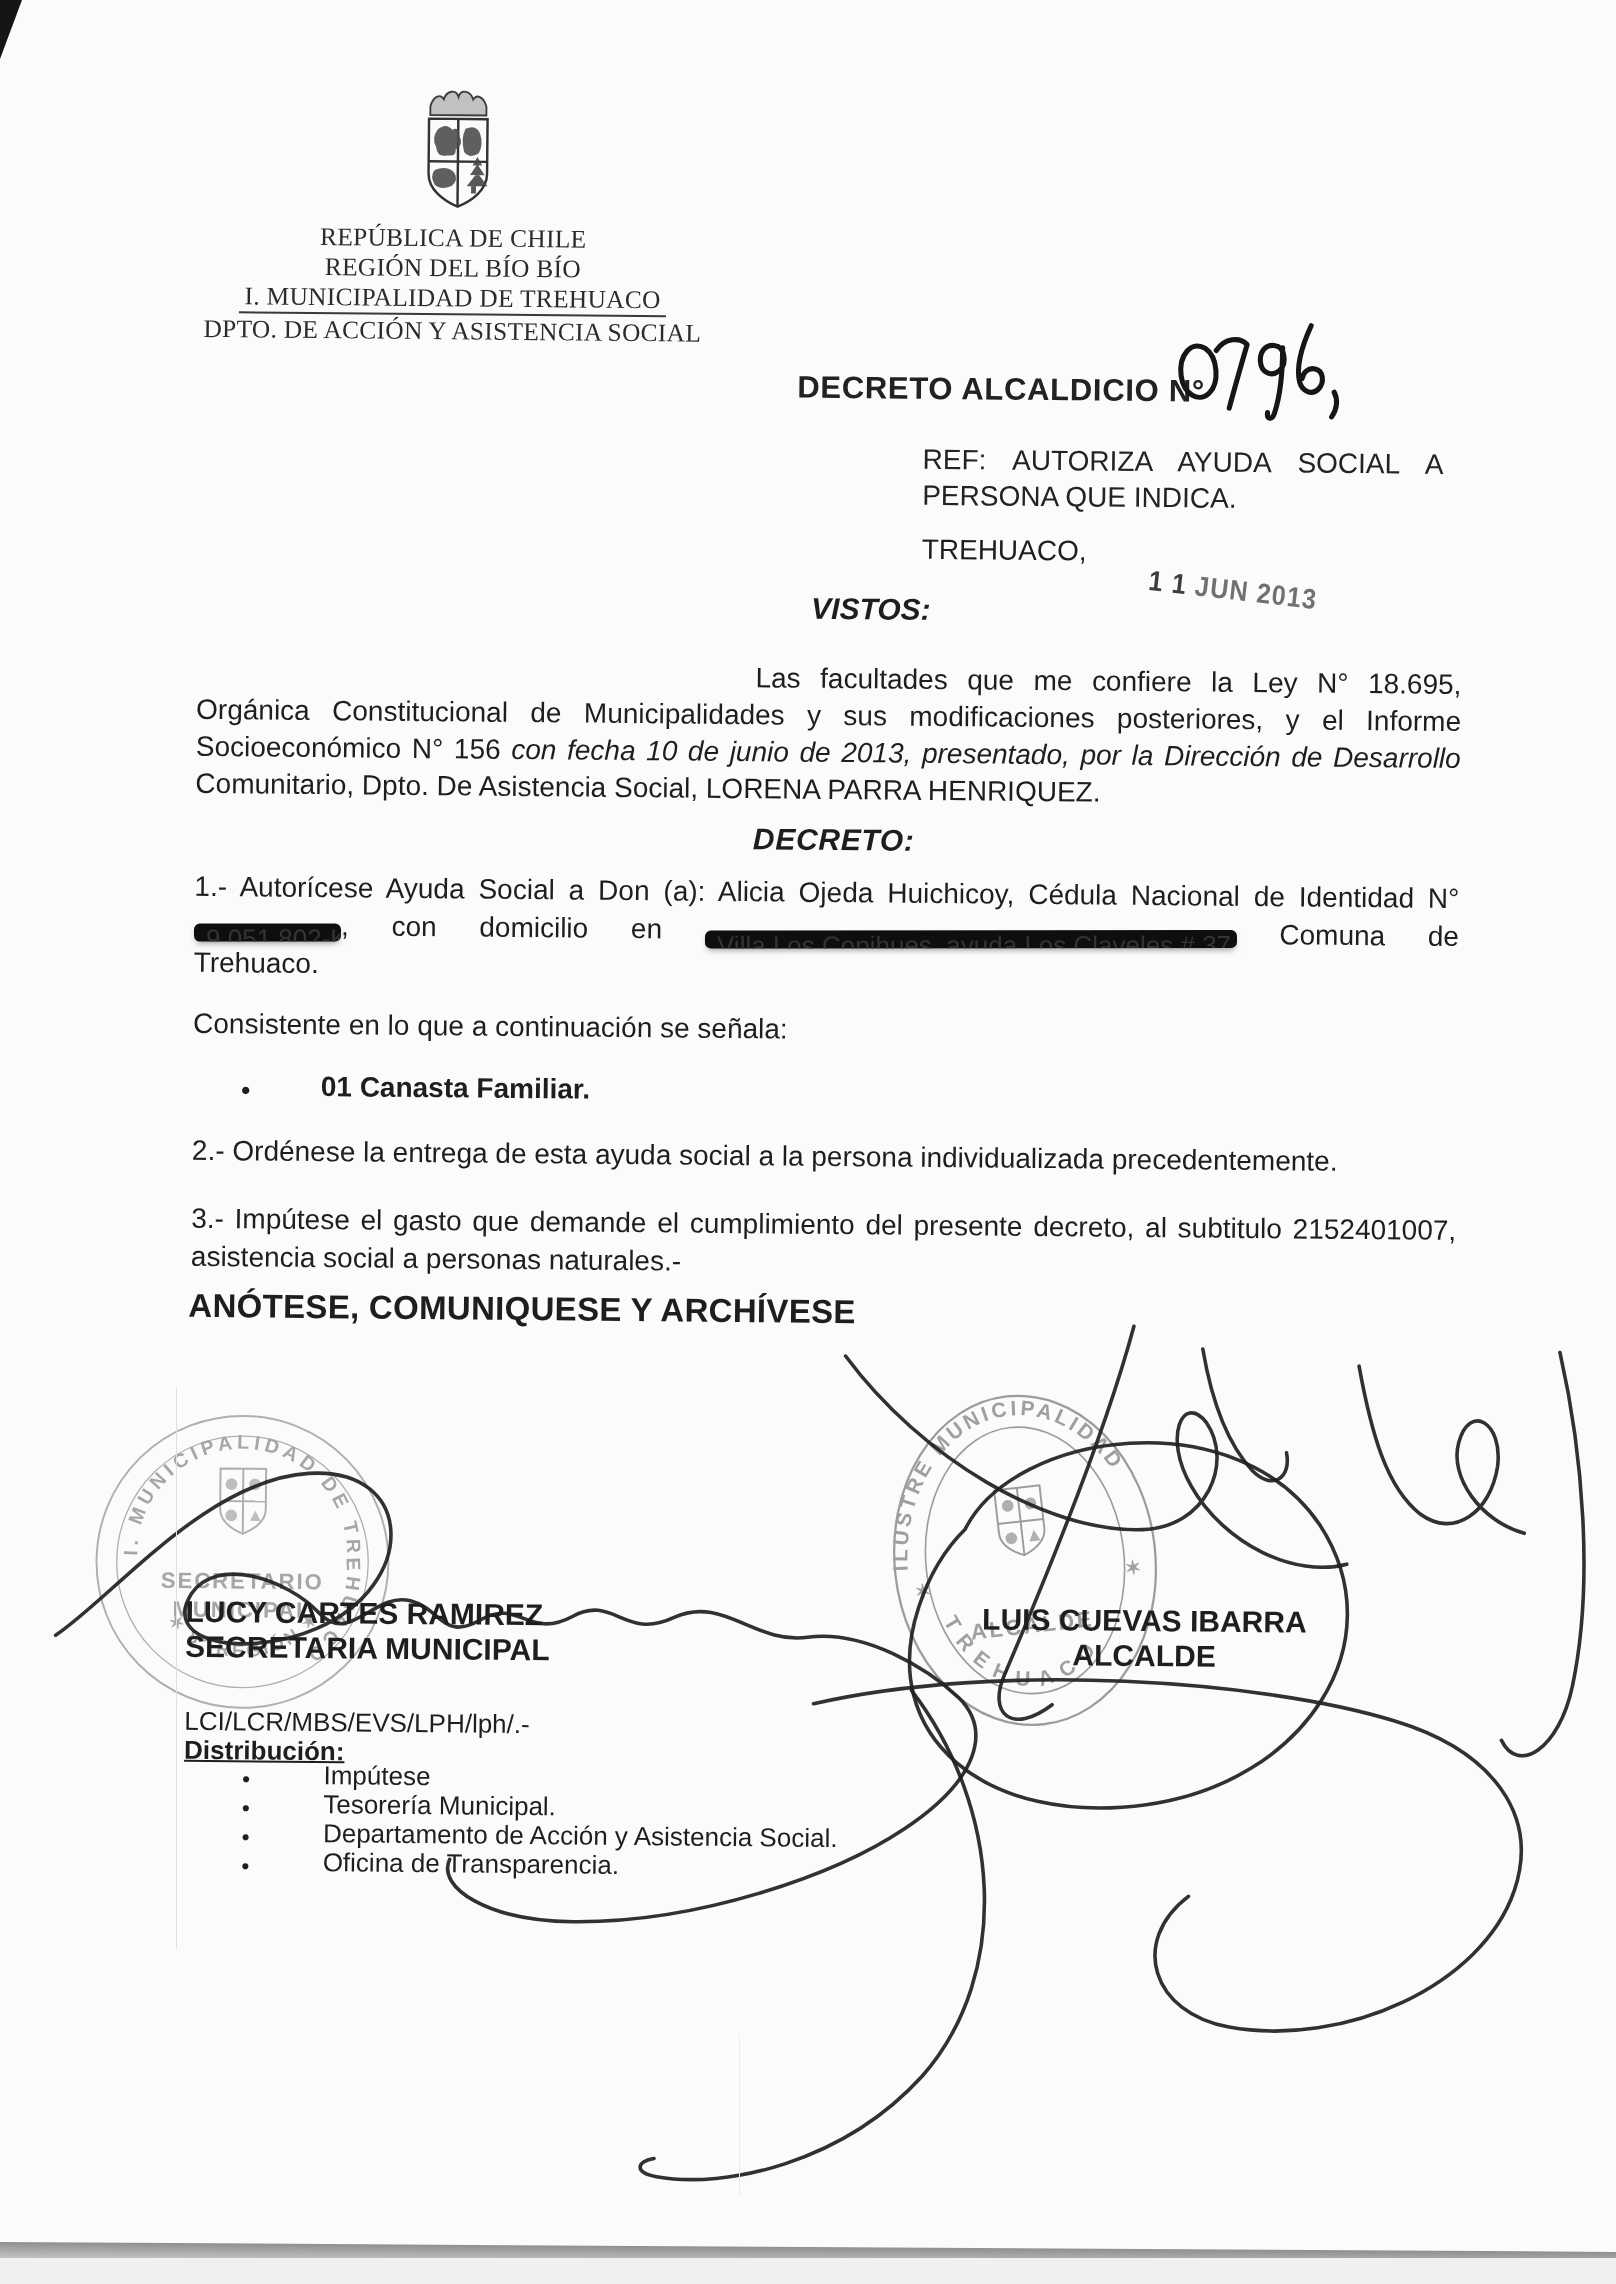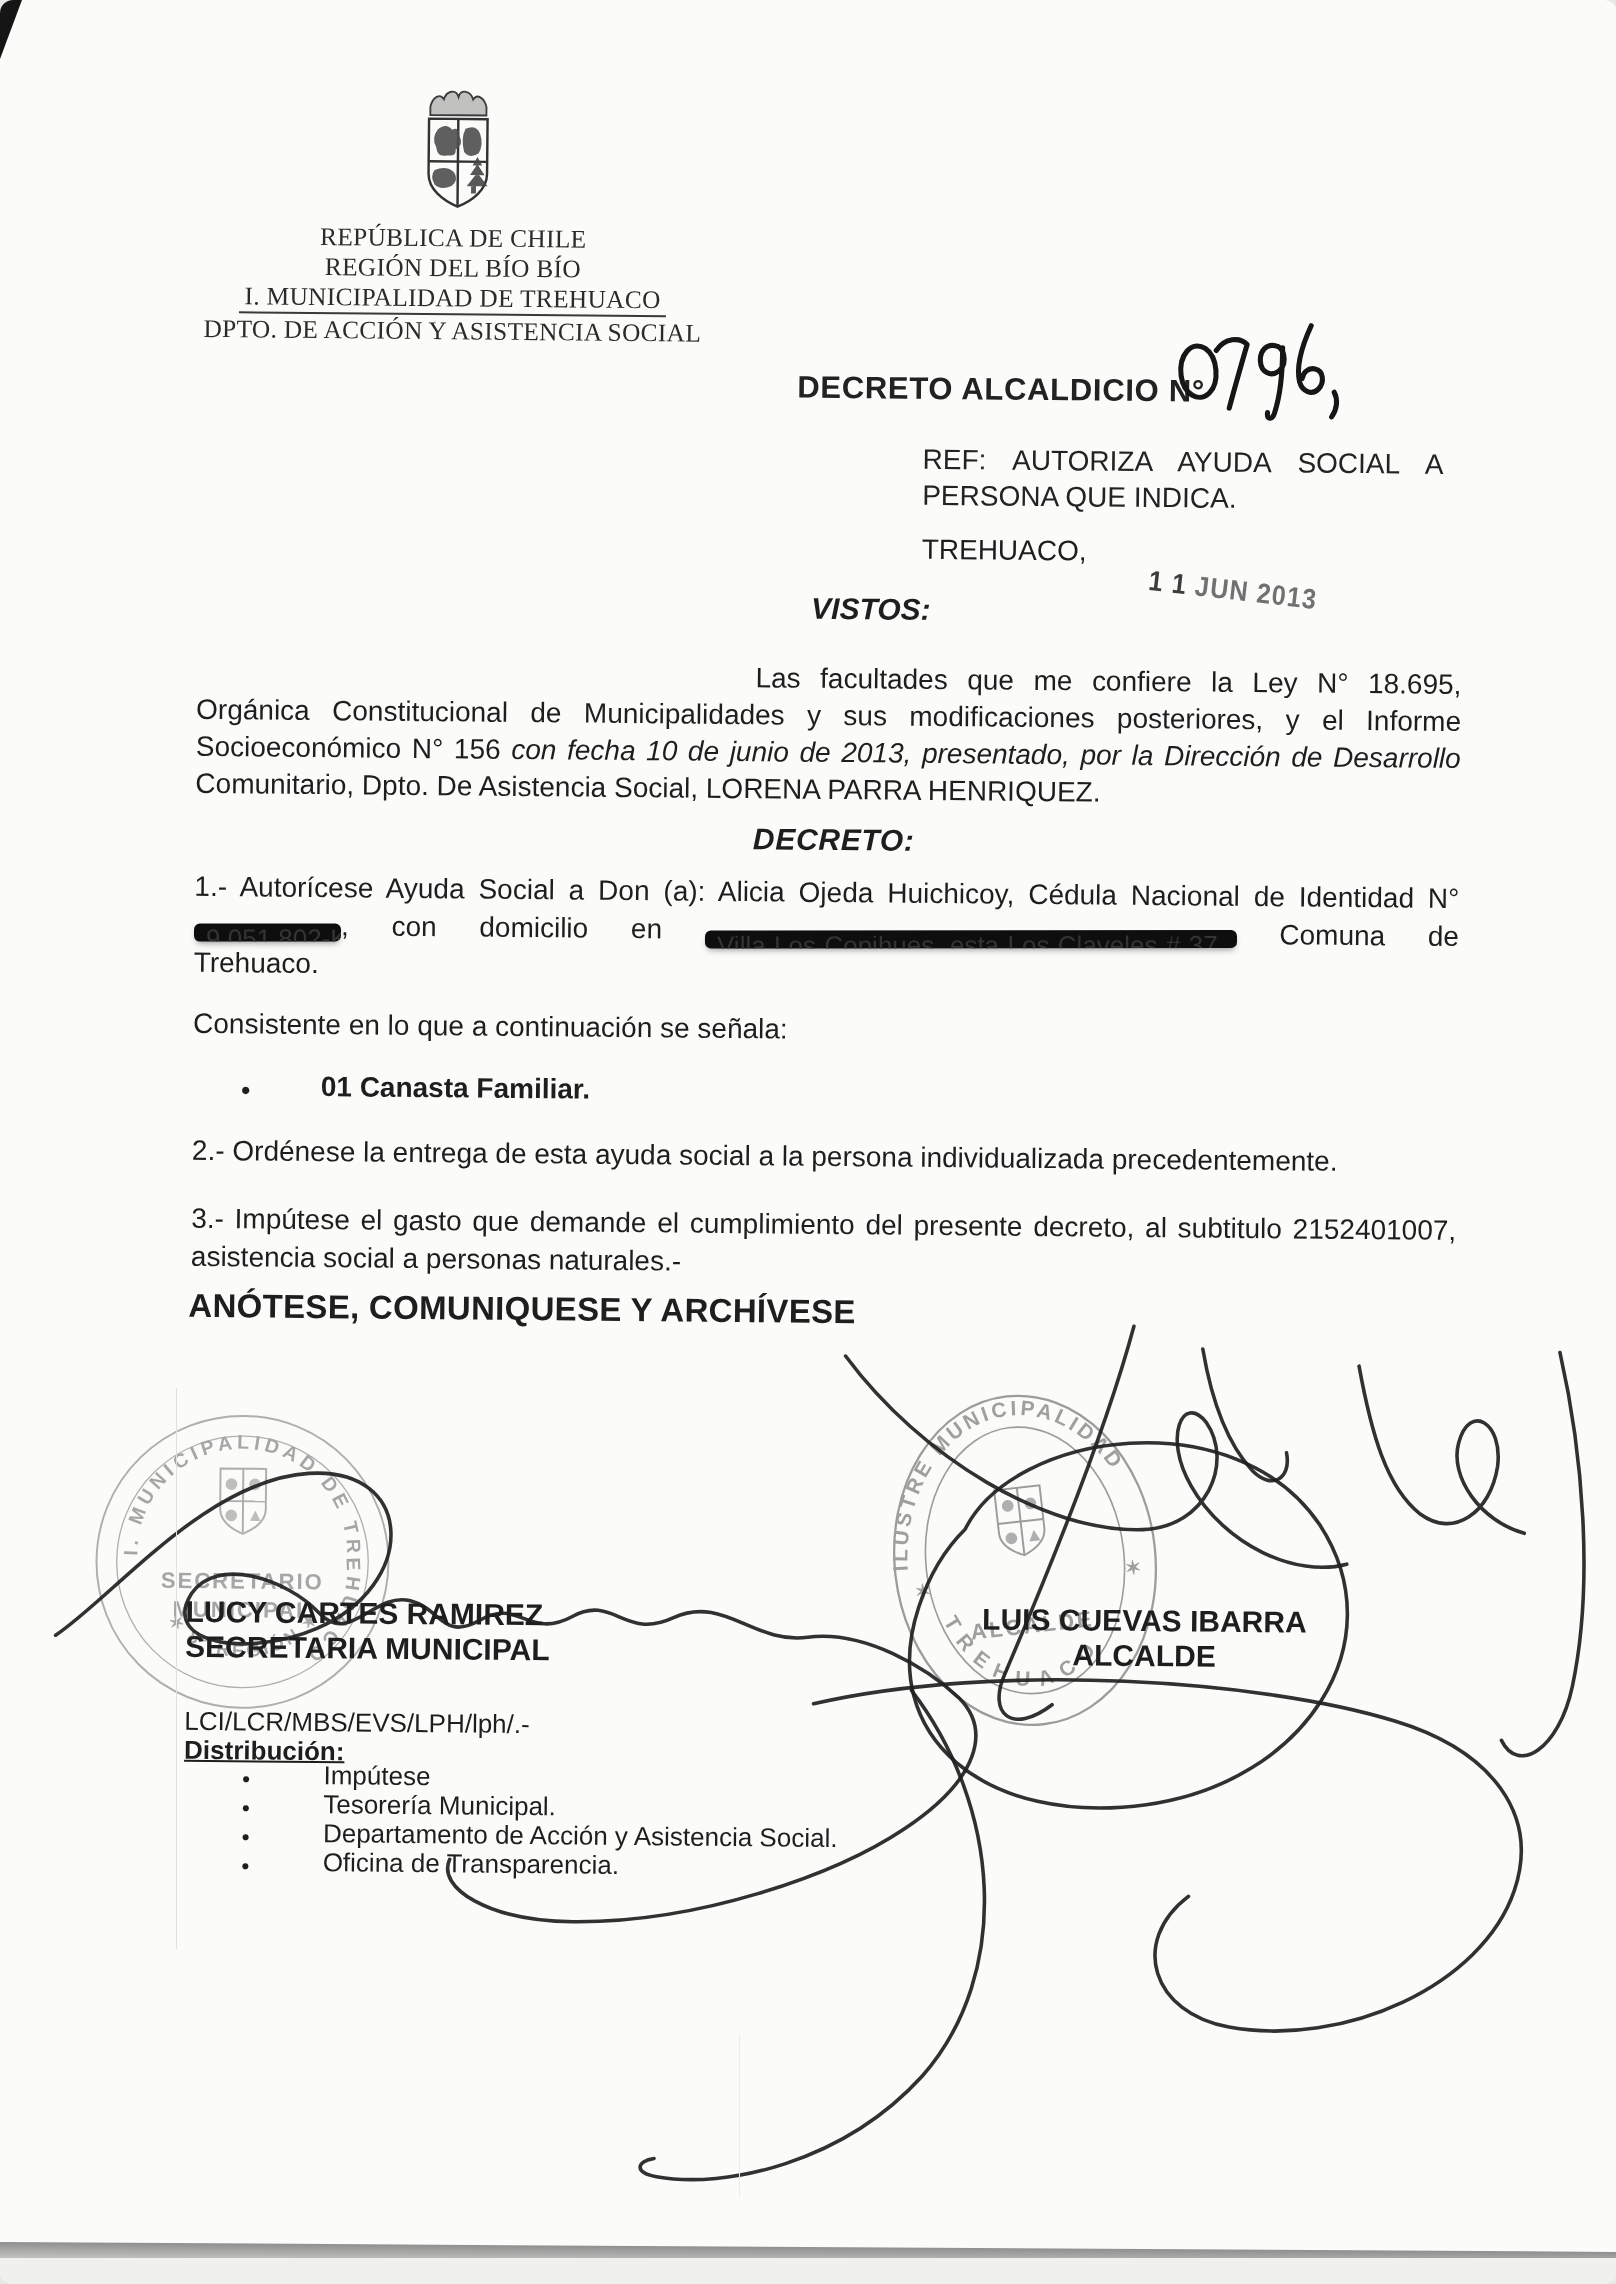--- a/index.html
+++ b/index.html
@@ -1,17 +1,17 @@
 <!DOCTYPE html>
 <html style="font-size:10.4px"><head>
 <meta charset="utf-8">
 <style>
   html,body{margin:0;padding:0;background:#e8e8e6;}
   .page{position:relative;width:1617px;height:2284px;background:#fbfbf9;overflow:hidden;
-        font-family:"Liberation Sans",sans-serif;color:#1e1e1e;border-radius:13px;}
+        font-family:"Liberation Sans",sans-serif;color:#1e1e1e;}
   .content{position:absolute;inset:0;transform:rotate(0.55deg);transform-origin:0px 1141px;}
 
   
   .emblem{position:absolute;left:408px;top:78px;width:81px;height:128px;}
   .hdr{position:absolute;left:130px;top:218px;width:629px;text-align:center;
        font-family:"Liberation Serif",serif;font-size:25.4px;line-height:30px;color:#2b2b2b;letter-spacing:0.3px;}
   .hdr .muni{display:inline-block;border-bottom:2.6px solid #3a3a3a;padding:0 5.2px 1.3px 5.2px;}
 
   
   .decree-title{position:absolute;left:790px;top:362px;font-size:31px;font-weight:bold;letter-spacing:0.7px;color:#222;}
@@ -120,21 +120,21 @@
       <div class="jl l1">Las facultades que me confiere la Ley N° 18.695,</div>
       <div class="jl">Orgánica Constitucional de Municipalidades y sus modificaciones posteriores, y el Informe</div>
       <div class="jl"><span>Socioeconómico N° 156 </span> <span class="ital">con fecha 10 de junio de 2013, presentado, por la Dirección de Desarrollo</span></div>
       <div>Comunitario, Dpto. De Asistencia Social, LORENA PARRA HENRIQUEZ.</div>
     </div>
 
     <div class="decreto-h">DECRETO:</div>
 
     <div class="item1">
       <div class="jl">1.- Autorícese Ayuda Social a Don (a): Alicia Ojeda Huichicoy, Cédula Nacional de Identidad N°</div>
-      <div class="jl"><span class="redact r1">9.051.802-K</span><span>, con domicilio en</span> <span class="redact r2">Villa Los Copihues, esta Los Claveles # 37,</span> <span>Comuna de</span></div>
+      <div class="jl"><span class="redact r1">9.051.802-K</span><span>, con domicilio en</span> <span class="redact r2">Villa Los Copihues, ayuda Los Claveles # 37,</span> <span>Comuna de</span></div>
       <div>Trehuaco.</div>
     </div>
 
     <div class="consist">Consistente en lo que a continuación se señala:</div>
 
     <div class="benefit">
       <span class="dot">●</span>
       <span class="btxt">01 Canasta Familiar.</span>
     </div>
 

